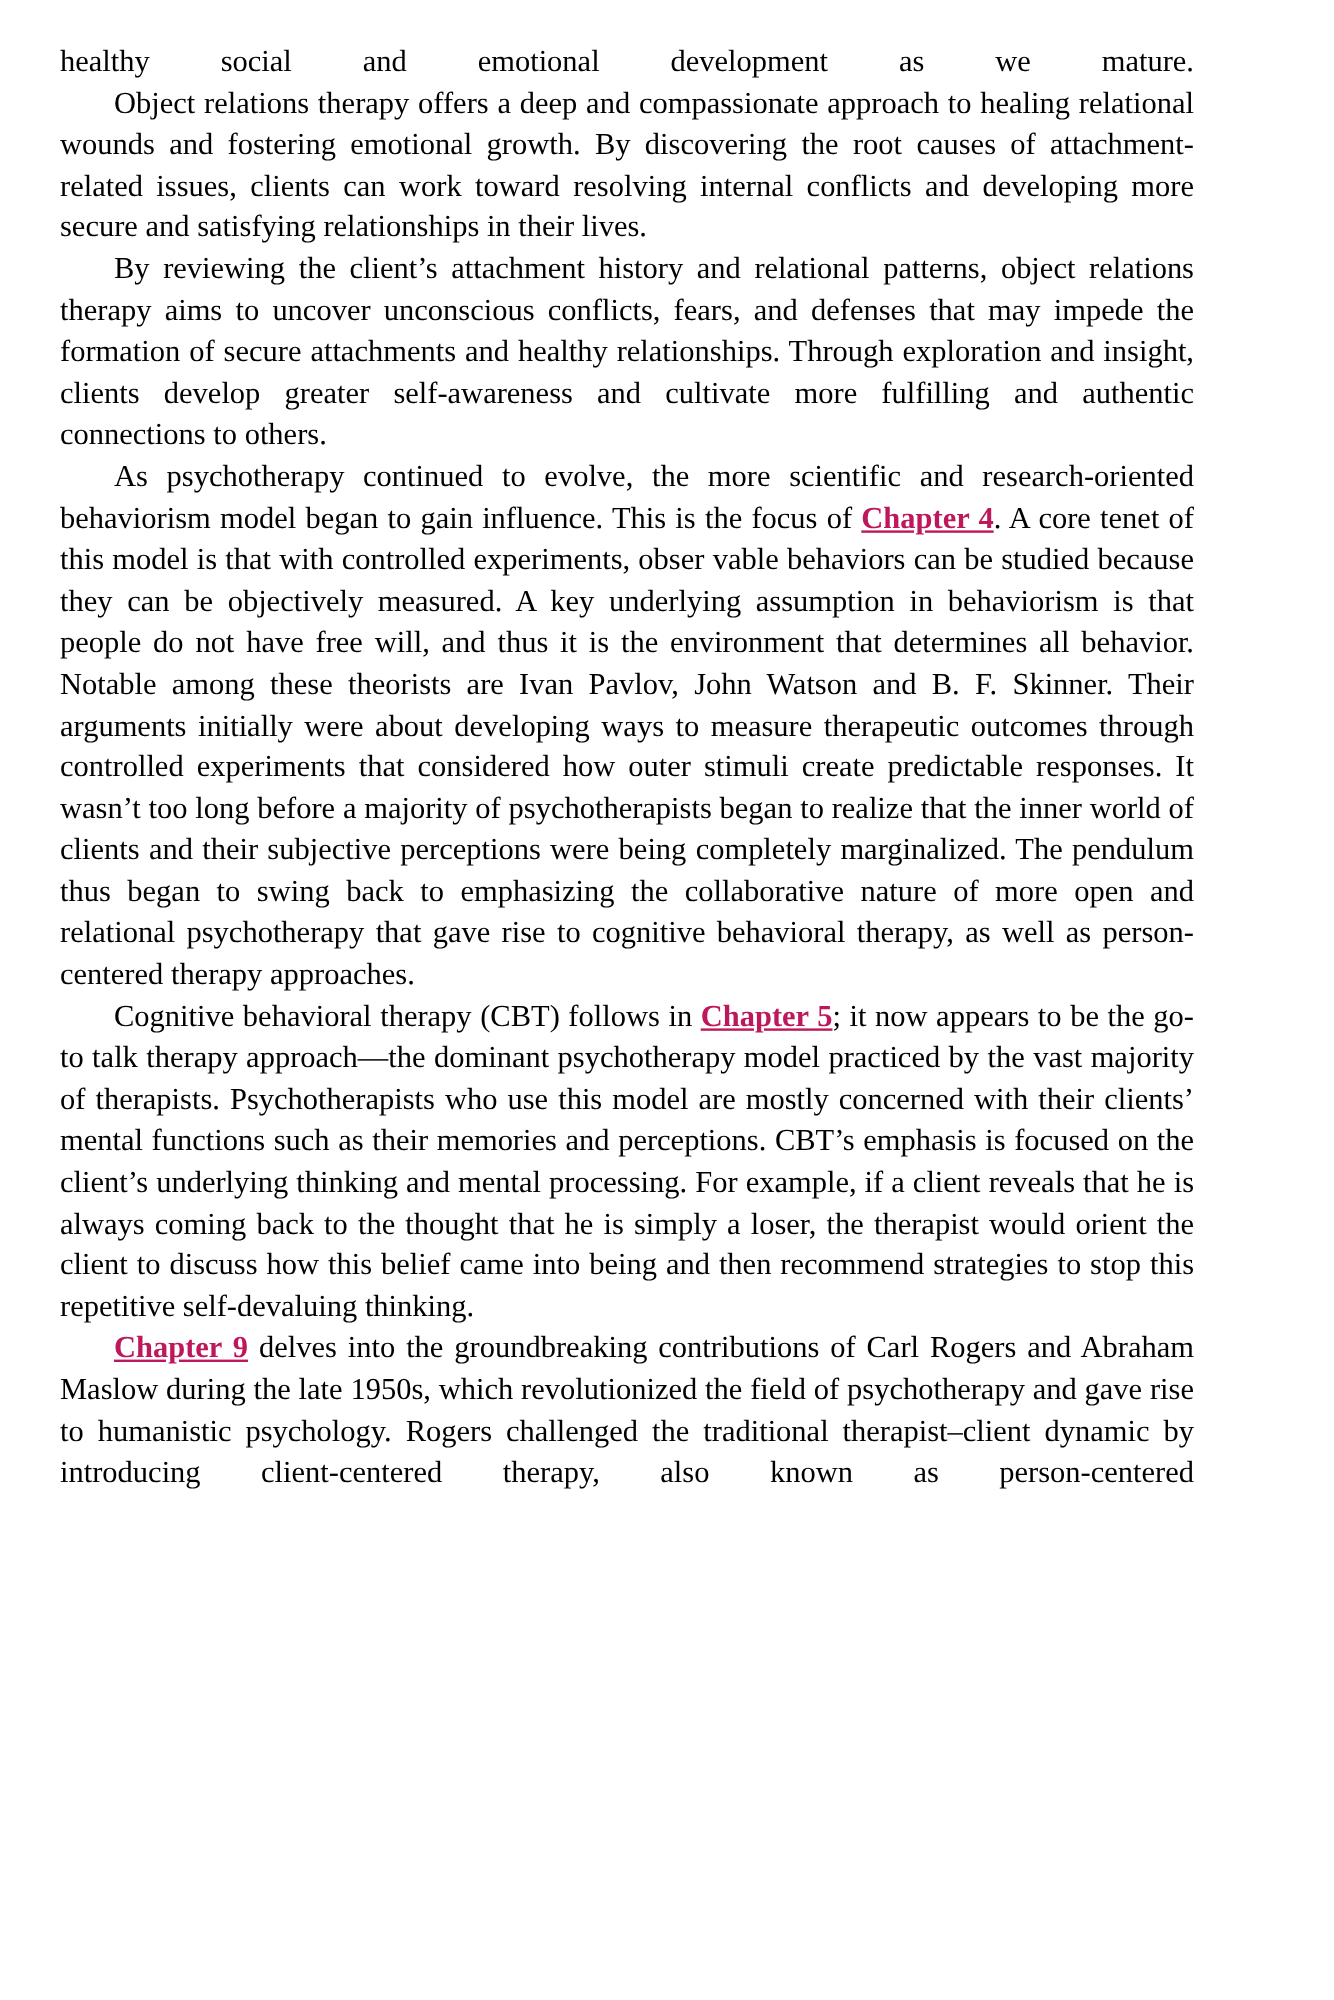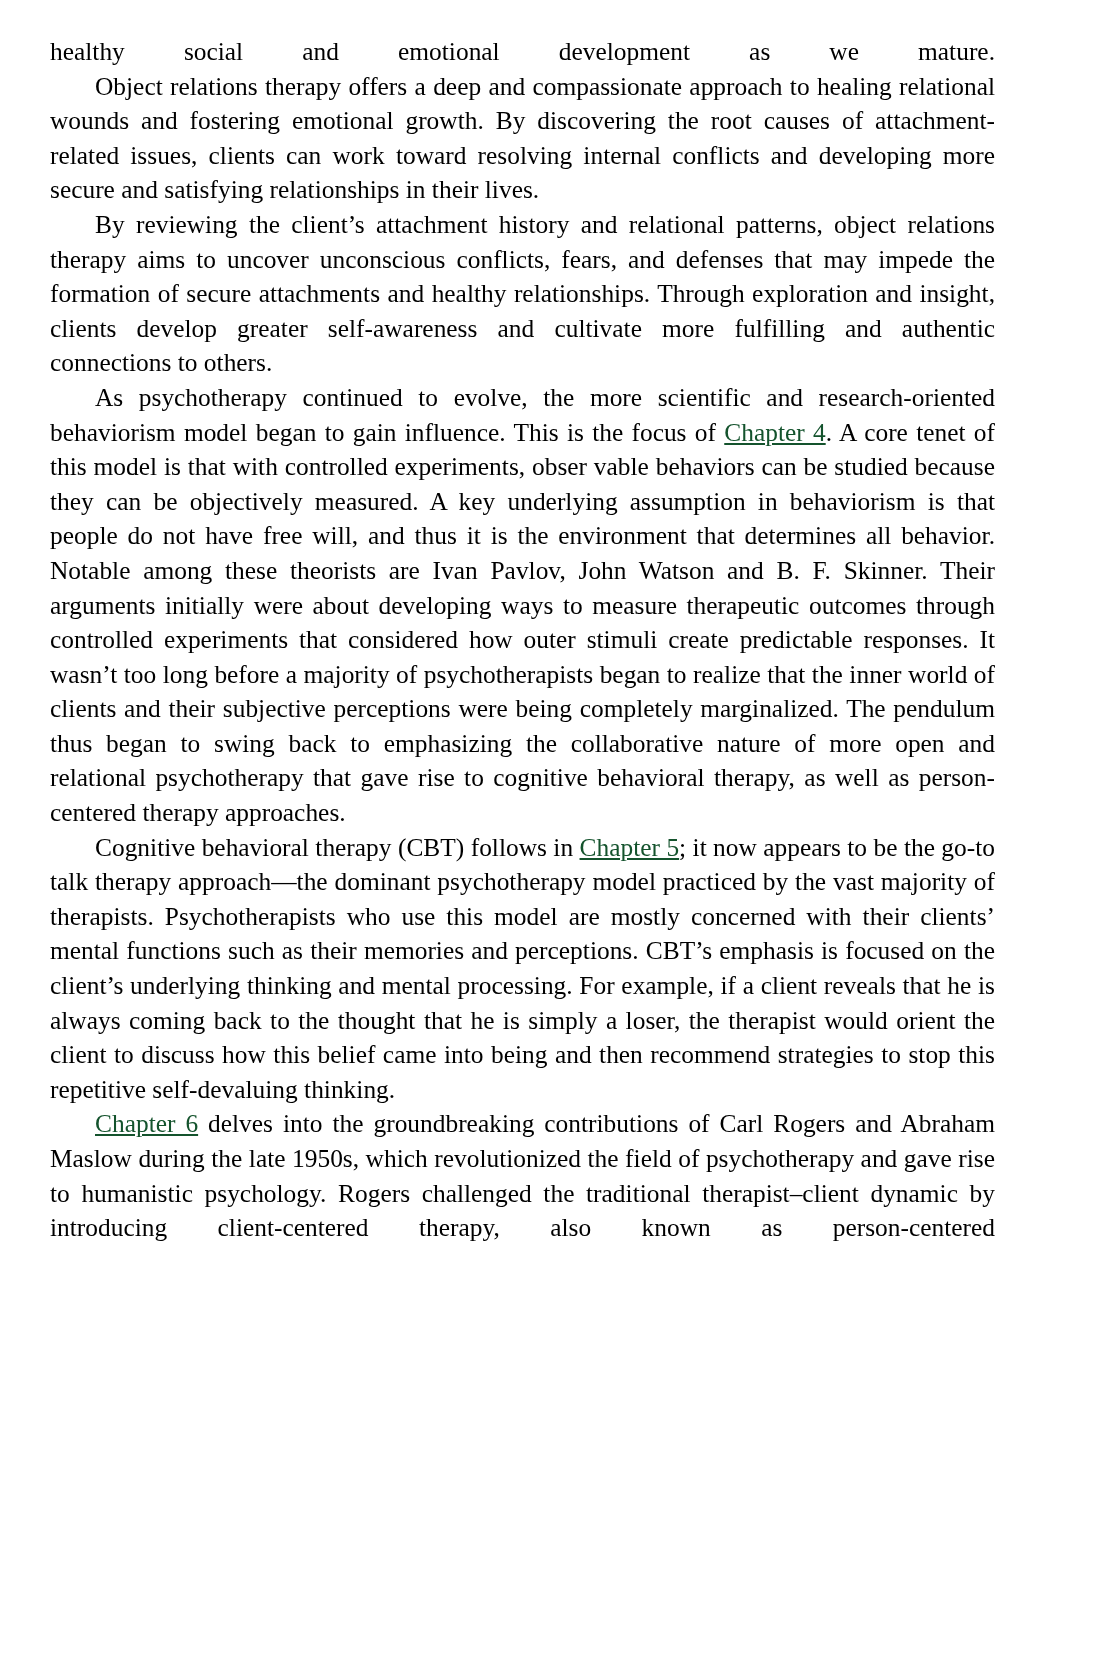--- a/index.html
+++ b/index.html
@@ -44,22 +44,22 @@
     text-indent: 45px;
     text-align-last: left;
   }
   p.para.continued {
     text-indent: 0;
   }
   p.para.lastline-justify {
     text-align-last: justify;
   }
   .chapter-ref {
-    color: #14532d;
-    font-weight: normal;
+    color: #be185d;
+    font-weight: bold;
   }
   .nb {
     white-space: nowrap;
   }
 </style>
 </head>
 <body>
 
 <div id="page">
   <div id="text-column">
@@ -78,17 +78,17 @@
 
     <p class="para">
       <span>As psychotherapy continued to evolve, the more scientific and research-oriented behaviorism model began to gain influence. This is the focus of </span><a class="chapter-ref nb" href="#">Chapter 4</a><span>. A core tenet of this model is that with controlled experiments, obser vable behaviors can be studied because they can be objectively measured. A key underlying assumption in behaviorism is that people do not have free will, and thus it is the environment that determines all behavior. Notable among these theorists are Ivan Pavlov, John Watson and B. F. Skinner. Their arguments initially were about developing ways to measure therapeutic outcomes through controlled experiments that considered how outer stimuli create predictable responses. It wasn’t too long before a majority of psychotherapists began to realize that the inner world of clients and their subjective perceptions were being completely marginalized. The pendulum thus began to swing back to emphasizing the collaborative nature of more open and relational psychotherapy that gave rise to cognitive behavioral therapy, as well as person-centered therapy approaches.</span>
     </p>
 
     <p class="para">
       <span>Cognitive behavioral therapy (CBT) follows in </span><a class="chapter-ref nb" href="#">Chapter 5</a><span>; it now appears to be the go-to talk therapy approach—the dominant psychotherapy model practiced by the vast majority of therapists. Psychotherapists who use this model are mostly concerned with their clients’ mental functions such as their memories and perceptions. CBT’s emphasis is focused on the client’s underlying thinking and mental processing. For example, if a client reveals that he is always coming back to the thought that he is simply a loser, the therapist would orient the client to discuss how this belief came into being and then recommend strategies to stop this repetitive self-devaluing thinking.</span>
     </p>
 
     <p class="para lastline-justify">
-      <a class="chapter-ref nb" href="#">Chapter 6</a><span> delves into the groundbreaking contributions of Carl Rogers and Abraham Maslow during the late 1950s, which revolutionized the field of psychotherapy and gave rise to humanistic psychology. Rogers challenged the traditional therapist–client dynamic by introducing client-centered therapy, also known as person-centered</span>
+      <a class="chapter-ref nb" href="#">Chapter 9</a><span> delves into the groundbreaking contributions of Carl Rogers and Abraham Maslow during the late 1950s, which revolutionized the field of psychotherapy and gave rise to humanistic psychology. Rogers challenged the traditional therapist–client dynamic by introducing client-centered therapy, also known as person-centered</span>
     </p>
 
   </div>
 </div>
 
 </body></html>

